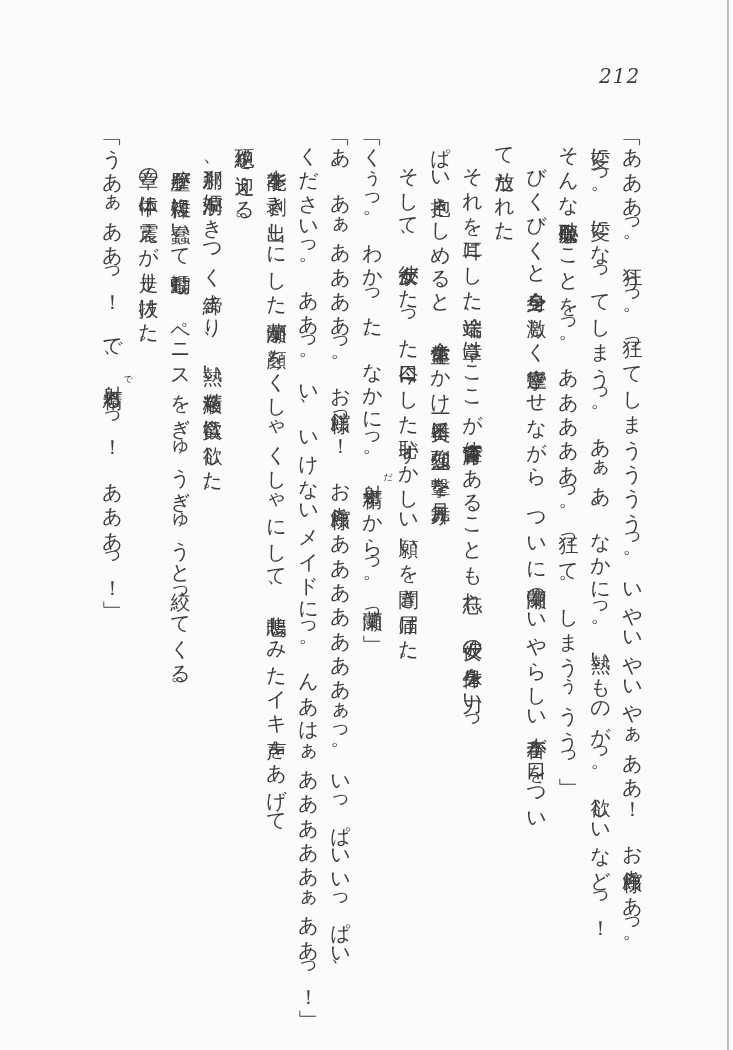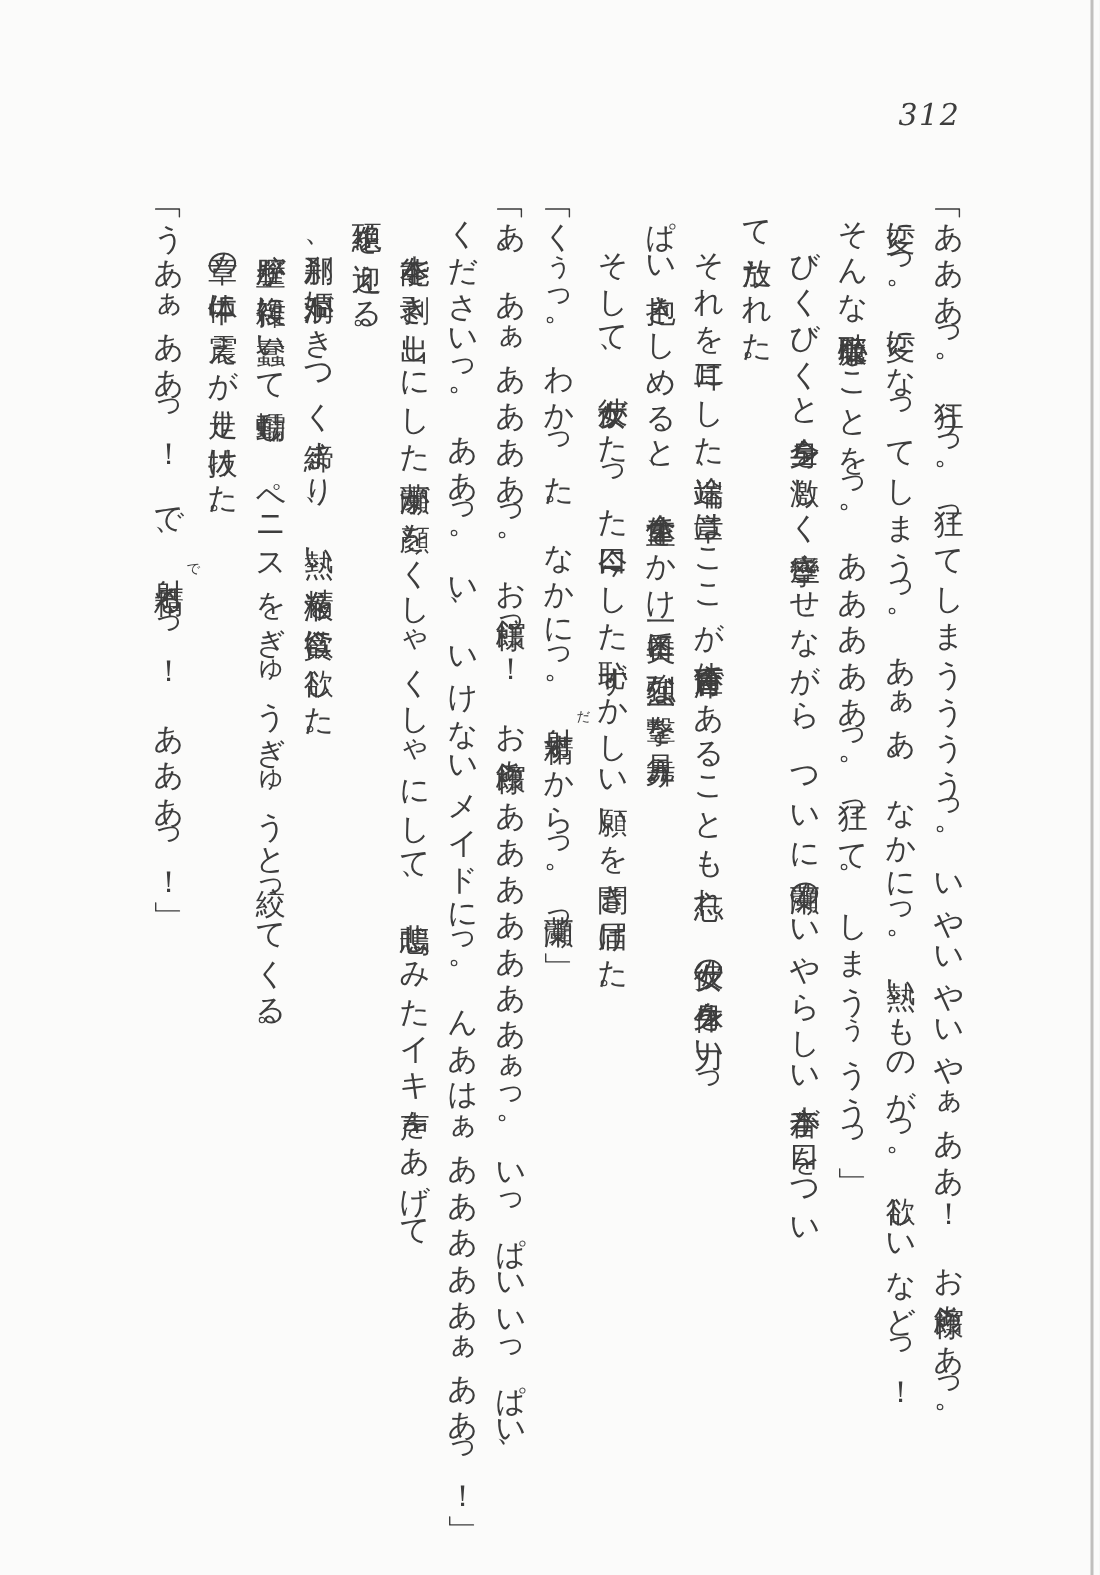--- a/index.html
+++ b/index.html
@@ -59,21 +59,21 @@
     right: 4px;
     width: 2px;
     height: 1050px;
     background: var(--edge);
   }
 </style>
 </head>
 <body>
 
 <div class="page">
-  <div class="page-number">312</div>
+  <div class="page-number">212</div>
 
   <div class="text-area">
       <div class="col">「あああっ。狂うっ。狂ってしまううううっ。いやいやいやぁああ！　お館様ぁあっ。</div>
       <div class="col">変にっ。変になってしまうっ。あぁあ、なかにっ。熱いものがっ。欲しいなどっ！</div>
       <div class="col">そんな破廉恥なことをっ。あああああっ。狂って。しまうぅううっ」</div>
       <div class="col indent">びくびくと全身を激しく痙攣させながら、ついに蘭瀬のいやらしい本音が口をつい</div>
       <div class="col">て放たれた。</div>
       <div class="col indent">それを耳にした途端、章はここが体育倉庫であることも忘れ、彼女の身体を力いっ</div>
       <div class="col">ぱい抱きしめると、全体重をかけ一番奥に強烈な一撃を見舞う。</div>
       <div class="col indent">そして、彼女がたった今口にした恥ずかしい願いを聞き届けた。</div>

